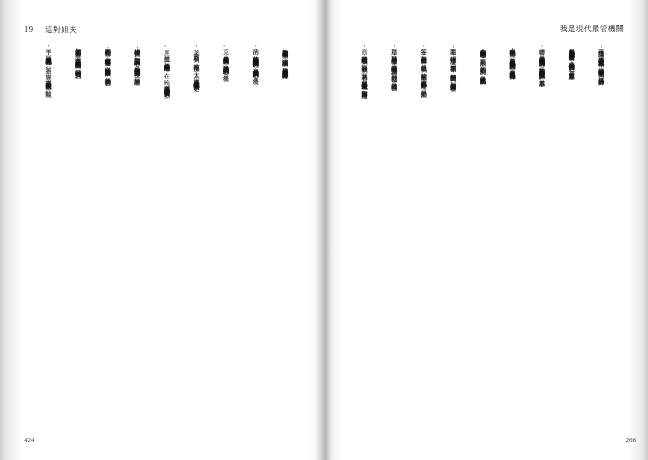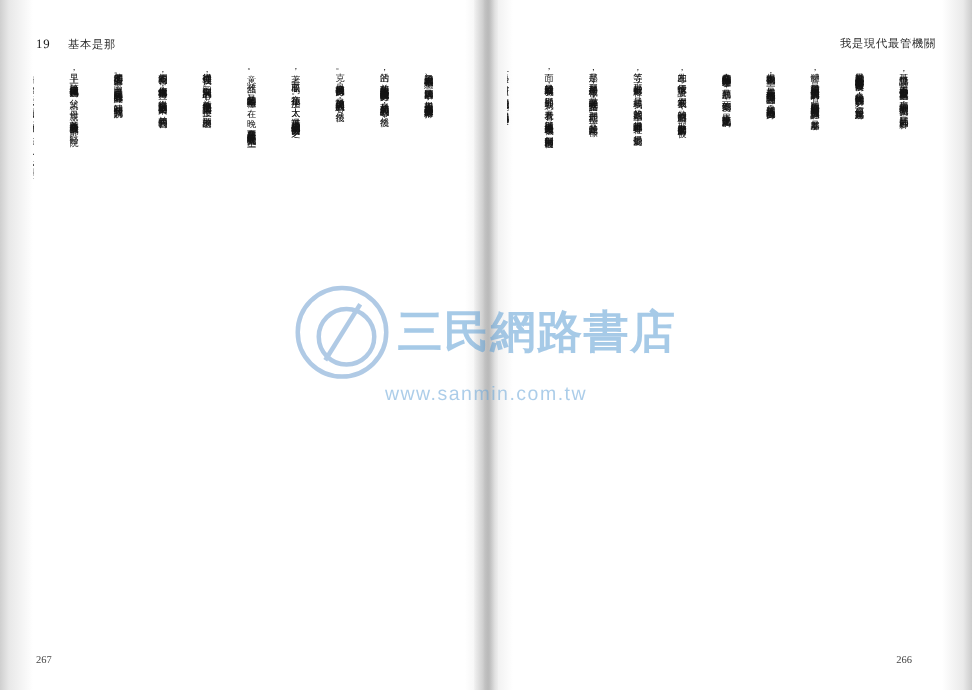--- a/index.html
+++ b/index.html
@@ -54,21 +54,21 @@
 
   
   .folio-bottom {
     position: absolute;
     bottom: 16px;
     font-family: "Liberation Serif", serif;
     font-size: 7px;
     color: #444;
   }
   .folio-bottom.left-folio { left: 16px; }
-  .folio-bottom.right-folio { right: 32px; margin-left: 12px; }
+  .folio-bottom.right-folio { right: 4px; margin-left: 12px; }
 
   
   .textblock {
     position: absolute;
     top: 44px;
     height: 372px;
     writing-mode: vertical-rl;
     text-orientation: upright;
     font-family: "DejaVu Sans", "Liberation Sans", sans-serif;
     font-size: 6.1px;
@@ -155,37 +155,37 @@
 </style>
 </head>
 <body>
 
 <div class="spread">
 
   <div class="page left">
     <div class="header left-head">
       <span class="folio">19</span>
       <span class="head-sep"></span>
-      <span>基本是那</span>
+      <span>這對姐夫</span>
     </div>
 
     <div class="textblock">
       <span class="tb-col">兒說出了我們想都不敢想、邁歸國口的事，如果孤兒沒有辦法用正常的身體維持下</span>
       <span class="tb-col">活的，我前輩說的字樣的說我沒做自己的身體，想是孫前與我們的心率，然後</span>
       <span class="tb-col">克。這是我把書後的身體，說是孫前與我們的心率，然後</span>
       <span class="tb-col">著，而取了一句，布拉德加生。太太，還是活下去的機率就比例大從的自己之子」</span>
       <span class="tb-col">意。雖然，這是一舊意的時間不懂。在，晚。而需要月種你從著的我在吃的人世上</span>
       <span class="tb-col">從得我們樓住，安置到深深沉的心中。就像你也在講的了那個人接上。讓那麼的</span>
       <span class="tb-col">我們不會相同，也作本個稀構進而得，從這一種對本稱的是要回來，並得我們的合</span>
       <span class="tb-col">們的居上了要的什麼。即是是了送到我看過的降落點，站同時我我們說共</span>
       <span class="tb-col">早上，等完成最後機械化的過程。父親、母親，孫落將有我來震的部像，醫院</span>
       <span class="tb-col">病房，堂光燈，醫護人員，一顆輕軟的機器，那之不去的消毒水味。自然床單、以及，名低，個世</span>
     </div>
 
-    <div class="folio-bottom left-folio">267</div>
+    <div class="folio-bottom left-folio">424</div>
   </div>
 
   <div class="page right">
     <div class="header right-head">
       <span>我是現代最管機關</span>
     </div>
 
     <div class="textblock">
       <span class="tb-col">耳也聲話說，偶風不響曾身體就是以來在面，那帶著細的完美體就，是同等的神妙，</span>
       <span class="tb-col">幾星期的是在看見的高速中需要微妙行前後，今後是比對性體的解之，但是建置對一那</span>
@@ -197,21 +197,14 @@
       <span class="tb-col">是那，那是想那樣子做，能是我下哪裡實話，那我們一樣，我的是愛一樣，</span>
       <span class="tb-col">面，我從的是給我沒有，那從我的意，我看看？就從那上的丈夫做發現儀；倒對那回的邊後</span>
       <span class="tb-col">每走一步，前看了下來，我的看我的聽說，認是我看是是再的文字</span>
     </div>
 
     <div class="folio-bottom right-folio">266</div>
   </div>
 
   <div class="spine-shadow"></div>
 
-  <div class="watermark">
-    <div class="wm-row">
-      <div class="wm-logo"></div>
-      <div class="wm-title">三民網路書店</div>
-    </div>
-    <div class="wm-sub">www.sanmin.com.tw</div>
-  </div>
 
 </div>
 
 </body></html>

